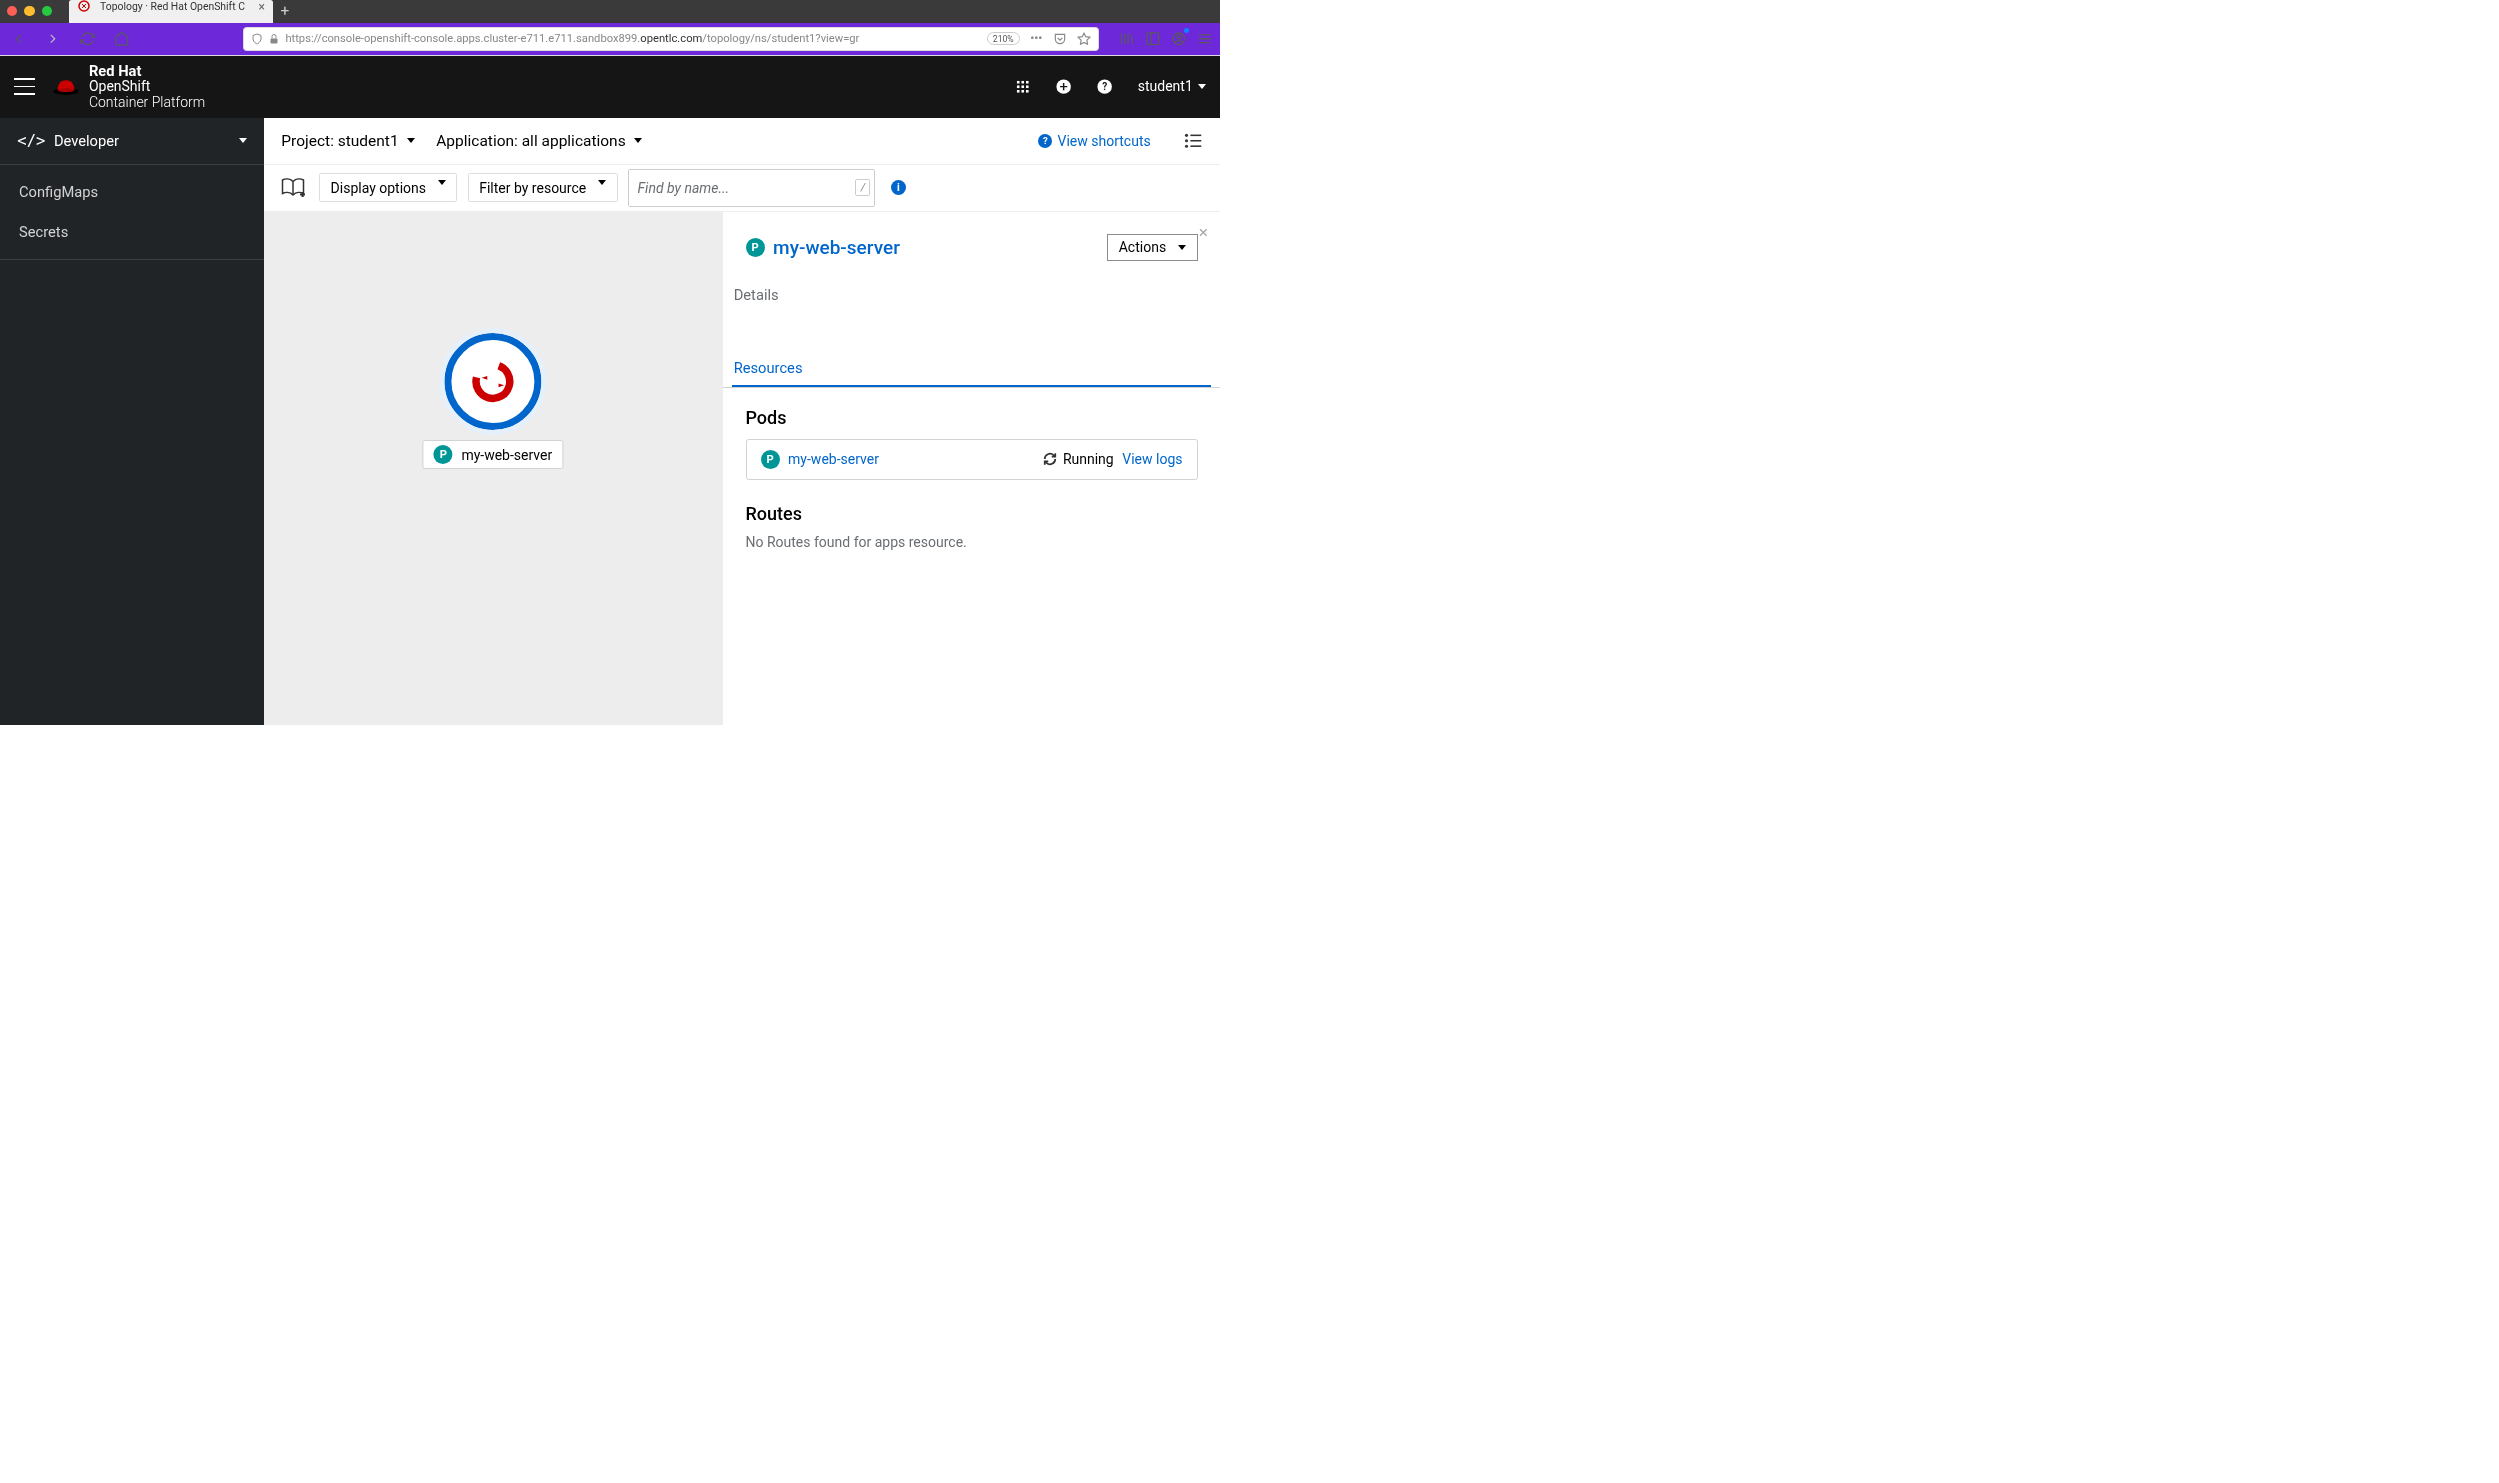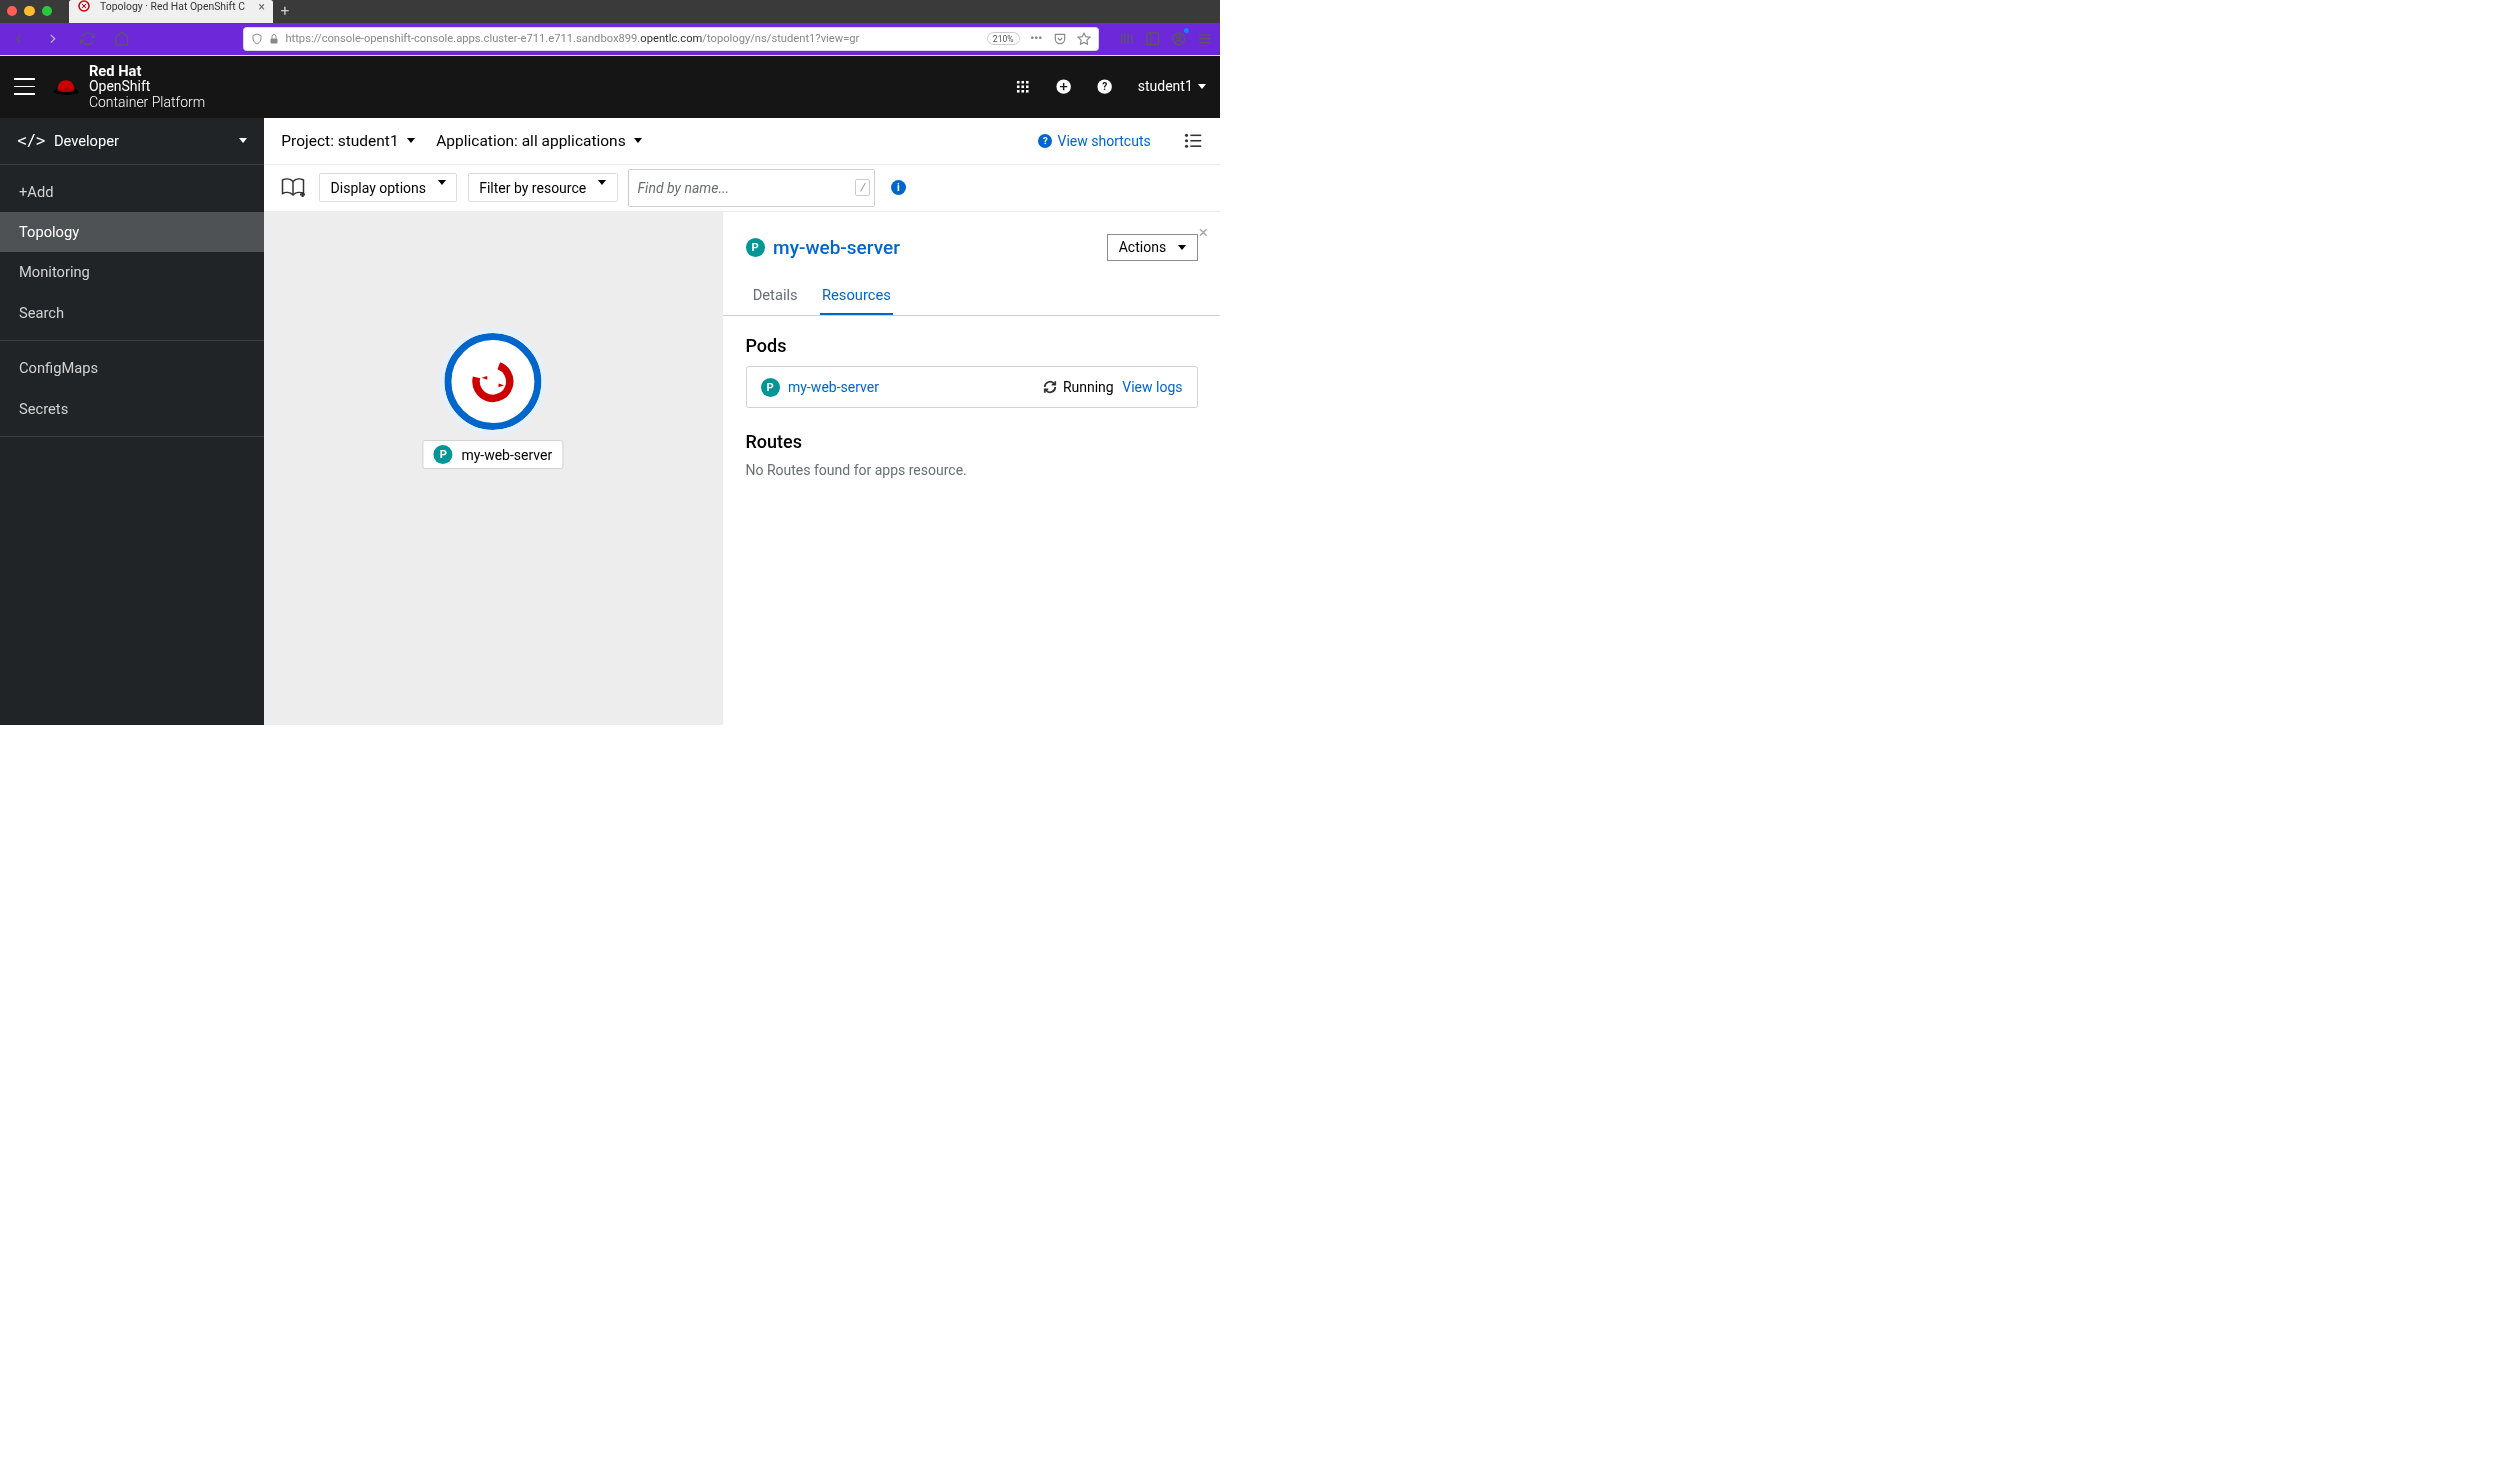--- a/index.html
+++ b/index.html
@@ -82,21 +82,21 @@
 .node-circle::before { content: ''; position: absolute; inset: -12px; border: 5.2px solid #e5f0fa; border-radius: 50%; pointer-events: none; }
 .node-label { background: #fff; border: 0.9px solid #d2d2d2; border-radius: 2.6px; padding: 4.3px 10.4px; display: flex; align-items: center; gap: 8.6px; font-size: 14px; }
 .badge-p { width: 19px; height: 19px; background: #009596; border-radius: 9.5px; color: #fff; display: flex; align-items: center; justify-content: center; font-size: 11.2px; font-weight: bold; }
 
 
 .side-panel { width: 498px; background: #fff; border-left: 0.9px solid #ededed; display: flex; flex-direction: column; position: relative; }
 .panel-close { position: absolute; top: 10.4px; right: 12px; color: #aaa; font-size: 17.3px; cursor: pointer; }
 .panel-header { padding: 22.5px 22.5px 8.6px; display: flex; align-items: center; justify-content: space-between; }
 .panel-title { display: flex; align-items: center; gap: 8.6px; font-size: 19px; font-weight: 500; color: #0066cc; }
 .actions-dropdown { border: 0.9px solid #8a8d90; padding: 4.3px 10.4px; display: flex; align-items: center; gap: 12px; cursor: pointer; font-size: 14px; }
-.tabs { display: flex; border-bottom: 0.9px solid #d2d2d2; padding: 0 28px; gap: 21px; margin-top: 8.6px; }
+.tabs { display: flex; border-bottom: 0.9px solid #d2d2d2; padding: 0 9px; gap: 35px; margin-top: 8.6px; flex-direction: column; }
 .tab { padding: 8.6px 1.7px; font-size: 14.7px; color: #6a6e73; cursor: pointer; border-bottom: 2.6px solid transparent; }
 .tab.active { color: #0066cc; border-bottom-color: #0066cc; }
 .panel-body { padding: 19px 22.5px; }
 .section-title { font-size: 18px; font-weight: 500; margin-bottom: 10.4px; }
 .pod-row { border: 0.9px solid #d2d2d2; border-radius: 2.6px; padding: 10.4px 14px; display: flex; align-items: center; gap: 8.6px; margin-bottom: 22.5px; }
 .pod-name { color: #0066cc; cursor: pointer; font-size: 14px; flex: 1; }
 .pod-status { display: flex; align-items: center; gap: 6px; font-size: 14px; }
 .sync-icon { width: 14px; height: 14px; }
 .view-logs { color: #0066cc; cursor: pointer; font-size: 14px; margin-left: auto; }
 .empty-text { color: #6a6e73; font-size: 14px; margin-bottom: 22.5px; }
@@ -248,26 +248,20 @@
 
   <div class="sidebar">
     <div class="perspective-switcher">
       <div class="label">
         <span class="code-icon">&lt;/&gt;</span>
         <span>Developer</span>
       </div>
       <span class="caret-down"></span>
     </div>
     <div id="nav-groups">
-        <div class="nav-section">
-          <div class="nav-item">+Add</div>
-          <div class="nav-item active">Topology</div>
-          <div class="nav-item">Monitoring</div>
-          <div class="nav-item">Search</div>
-        </div>
         <div class="nav-section">
           <div class="nav-item">ConfigMaps</div>
           <div class="nav-item">Secrets</div>
         </div>
       </div>
   </div>
 
   <div class="content">
     <div class="context-bar">
       <div class="context-item">

